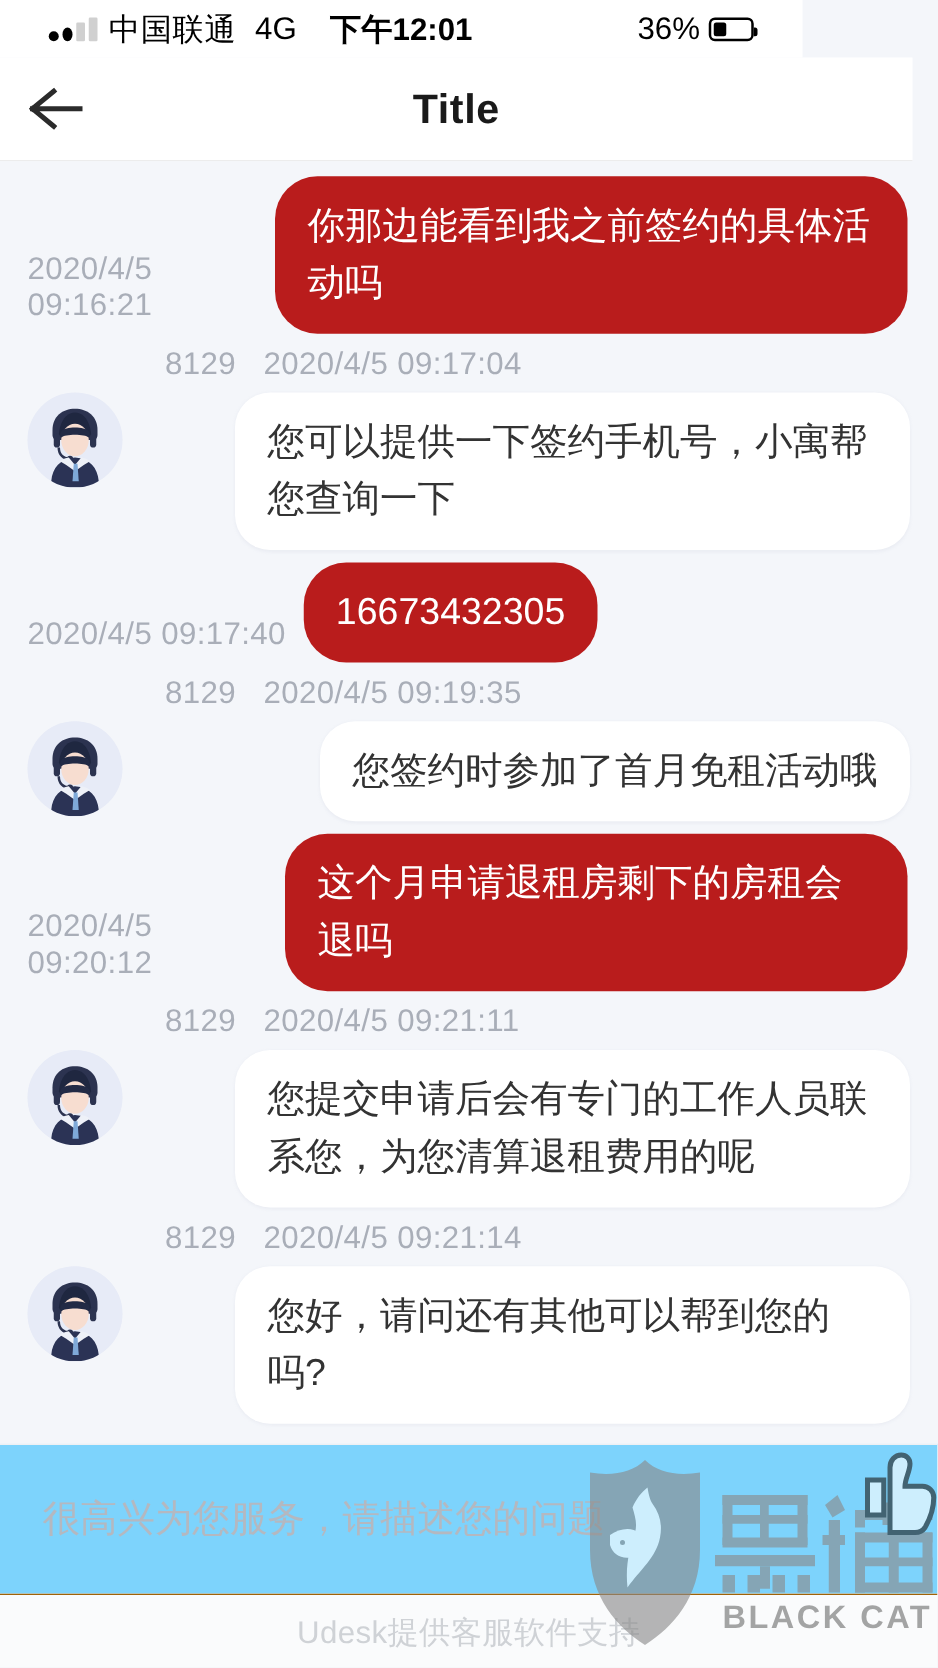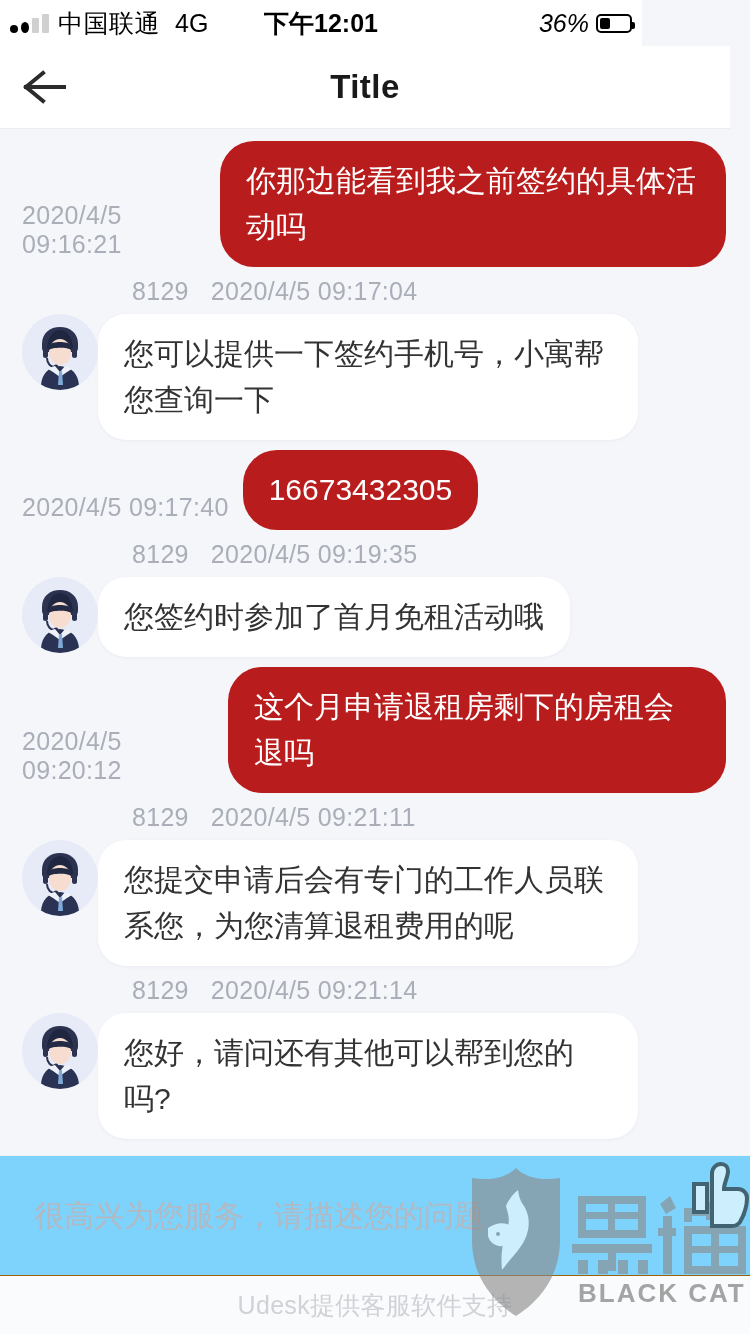--- a/index.html
+++ b/index.html
@@ -8,38 +8,38 @@
     font-family:"Liberation Sans","DejaVu Sans",sans-serif;
     background:#f4f6fa;
     -webkit-font-smoothing:antialiased;
   }
 
   
   .status-bar{
     height:46px; width:642px;
     background:#ffffff;
     display:flex; align-items:center;
-    padding:0 10px;
+    padding:0 39px;
     position:relative;
   }
   .status-left{ display:flex; align-items:center; gap:9px; }
   .signal{ display:flex; align-items:flex-end; gap:3px; height:20px; }
   .signal i{ display:block; width:7px; border-radius:1px; background:#c8c8c8; }
   .signal i:nth-child(1){ height:8px;  background:#000; border-radius:50%; width:8px;}
   .signal i:nth-child(2){ height:11px; background:#000; border-radius:50%; width:8px;}
   .signal i:nth-child(3){ height:15px; background:#d0d0d0; }
   .signal i:nth-child(4){ height:19px; background:#d0d0d0; }
   .carrier{ font-size:25px; color:#000; letter-spacing:.5px; }
   .nettype{ font-size:25px; color:#000; margin-left:6px; }
   .status-center{
     position:absolute; left:0; right:0; text-align:center;
     font-size:25px; font-weight:bold; color:#000;
     pointer-events:none;
   }
-  .status-right{ margin-left:auto; display:flex; align-items:center; gap:7px;font-style:italic; }
+  .status-right{ margin-left:auto; display:flex; align-items:center; gap:7px; }
   .batt-pct{ font-size:25px; color:#000; }
   .batt{
     width:36px; height:19px; border:2px solid #000; border-radius:5px;
     position:relative; padding:2px; display:flex; align-items:center;
   }
   .batt:after{
     content:""; position:absolute; right:-5px; top:6px;
     width:3px; height:7px; background:#000; border-radius:0 2px 2px 0;
   }
   .batt-fill{ height:100%; width:35%; background:#000; border-radius:2px; }
@@ -87,21 +87,21 @@
     word-break:break-word;
     margin-right:2px;
   }
 
   
   .msg-in .meta{
     font-size:25px; color:#a9aeb8; margin:6px 0 8px 110px;
     letter-spacing:.3px;
   }
   .meta .agent-id{ margin-right:22px; }
-  .msg-in .in-body{ display:flex; align-items:flex-start; gap:0; }
+  .msg-in .in-body{ display:flex; align-items:flex-start; gap:32px;justify-content:space-between; }
   .bubble-in{
     background:#ffffff;
     color:#333333;
     font-size:30px; line-height:46px;
     padding:17px 26px;
     border-radius:28px;
     max-width:540px;
     word-break:break-word;
     box-shadow:0 1px 3px rgba(170,180,200,.14);
   }

